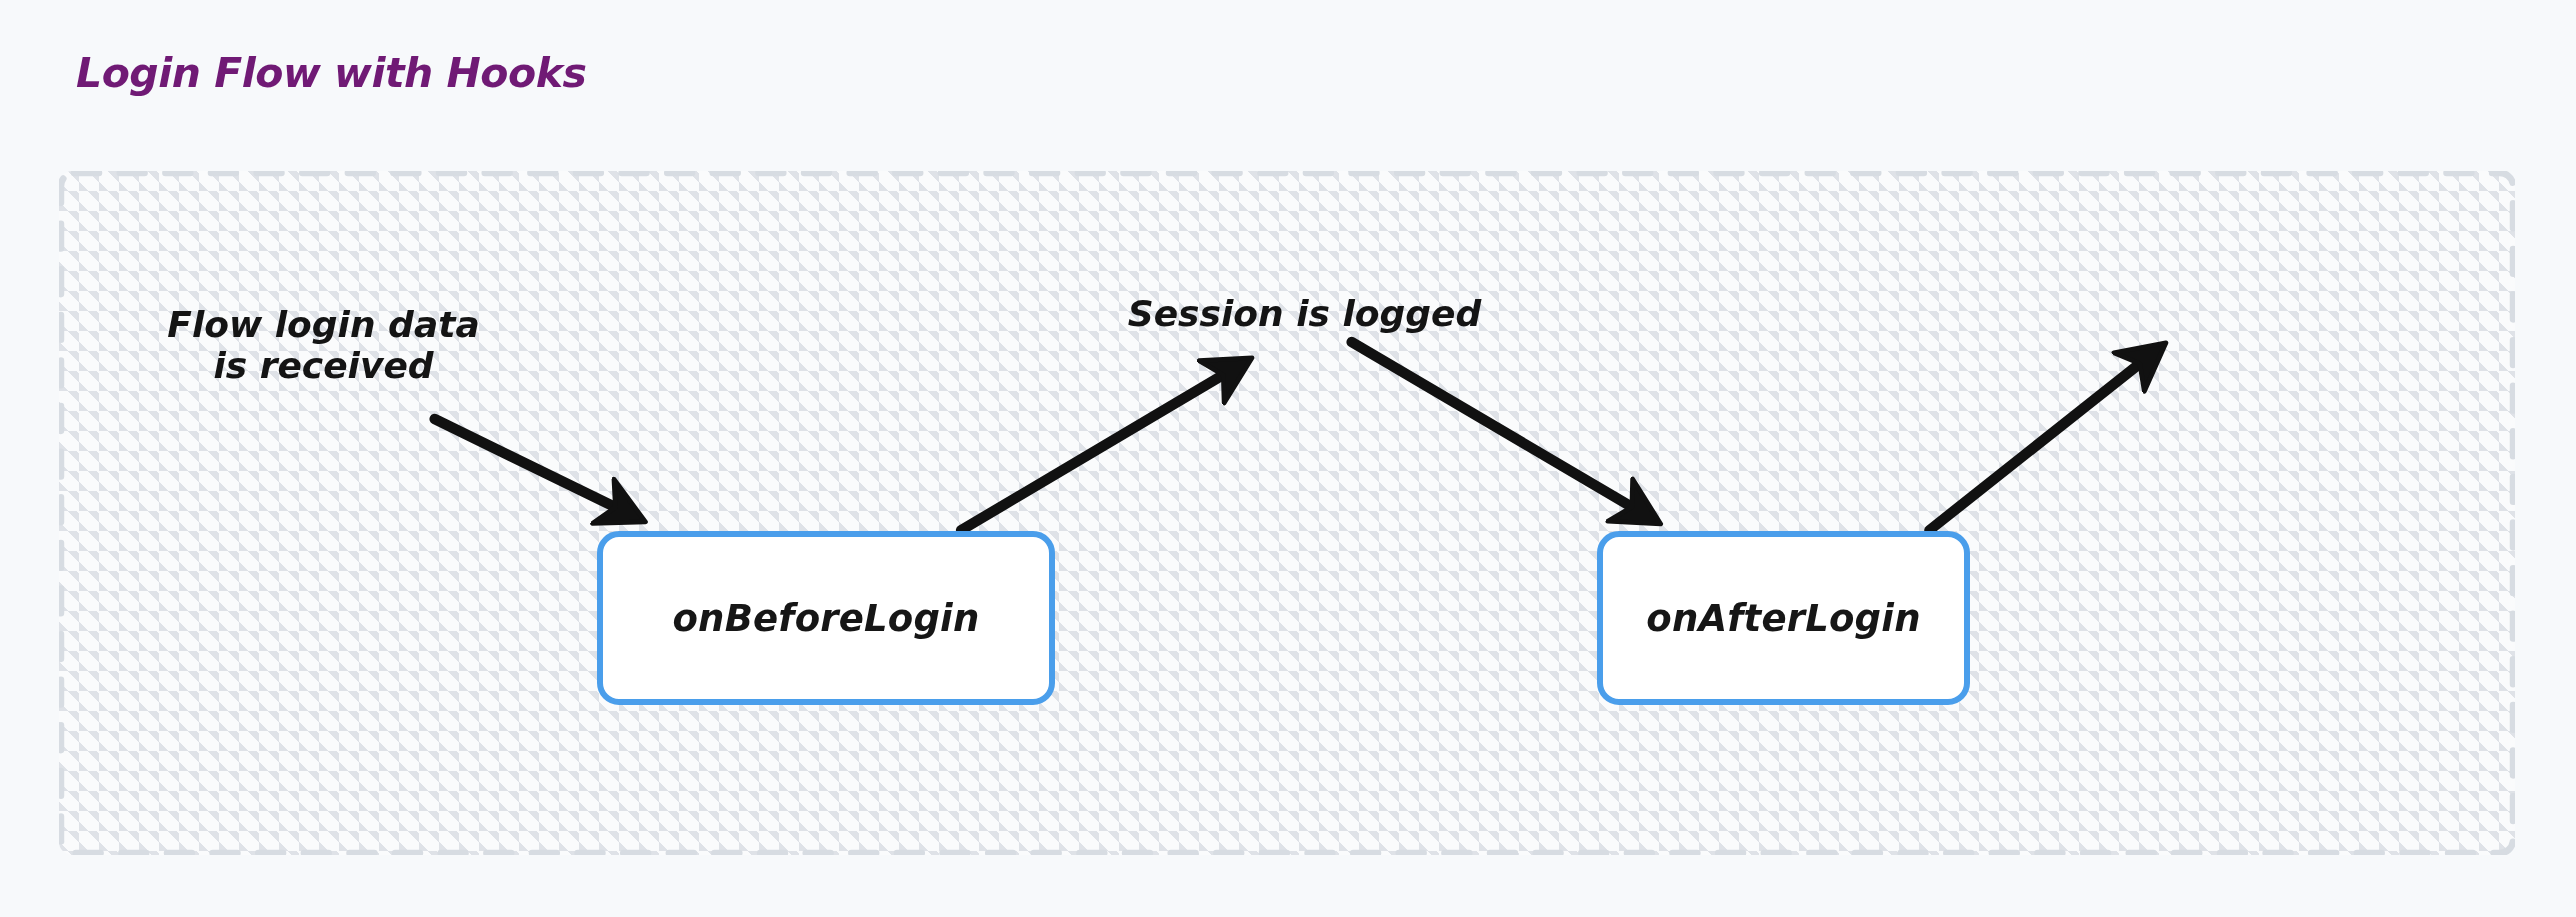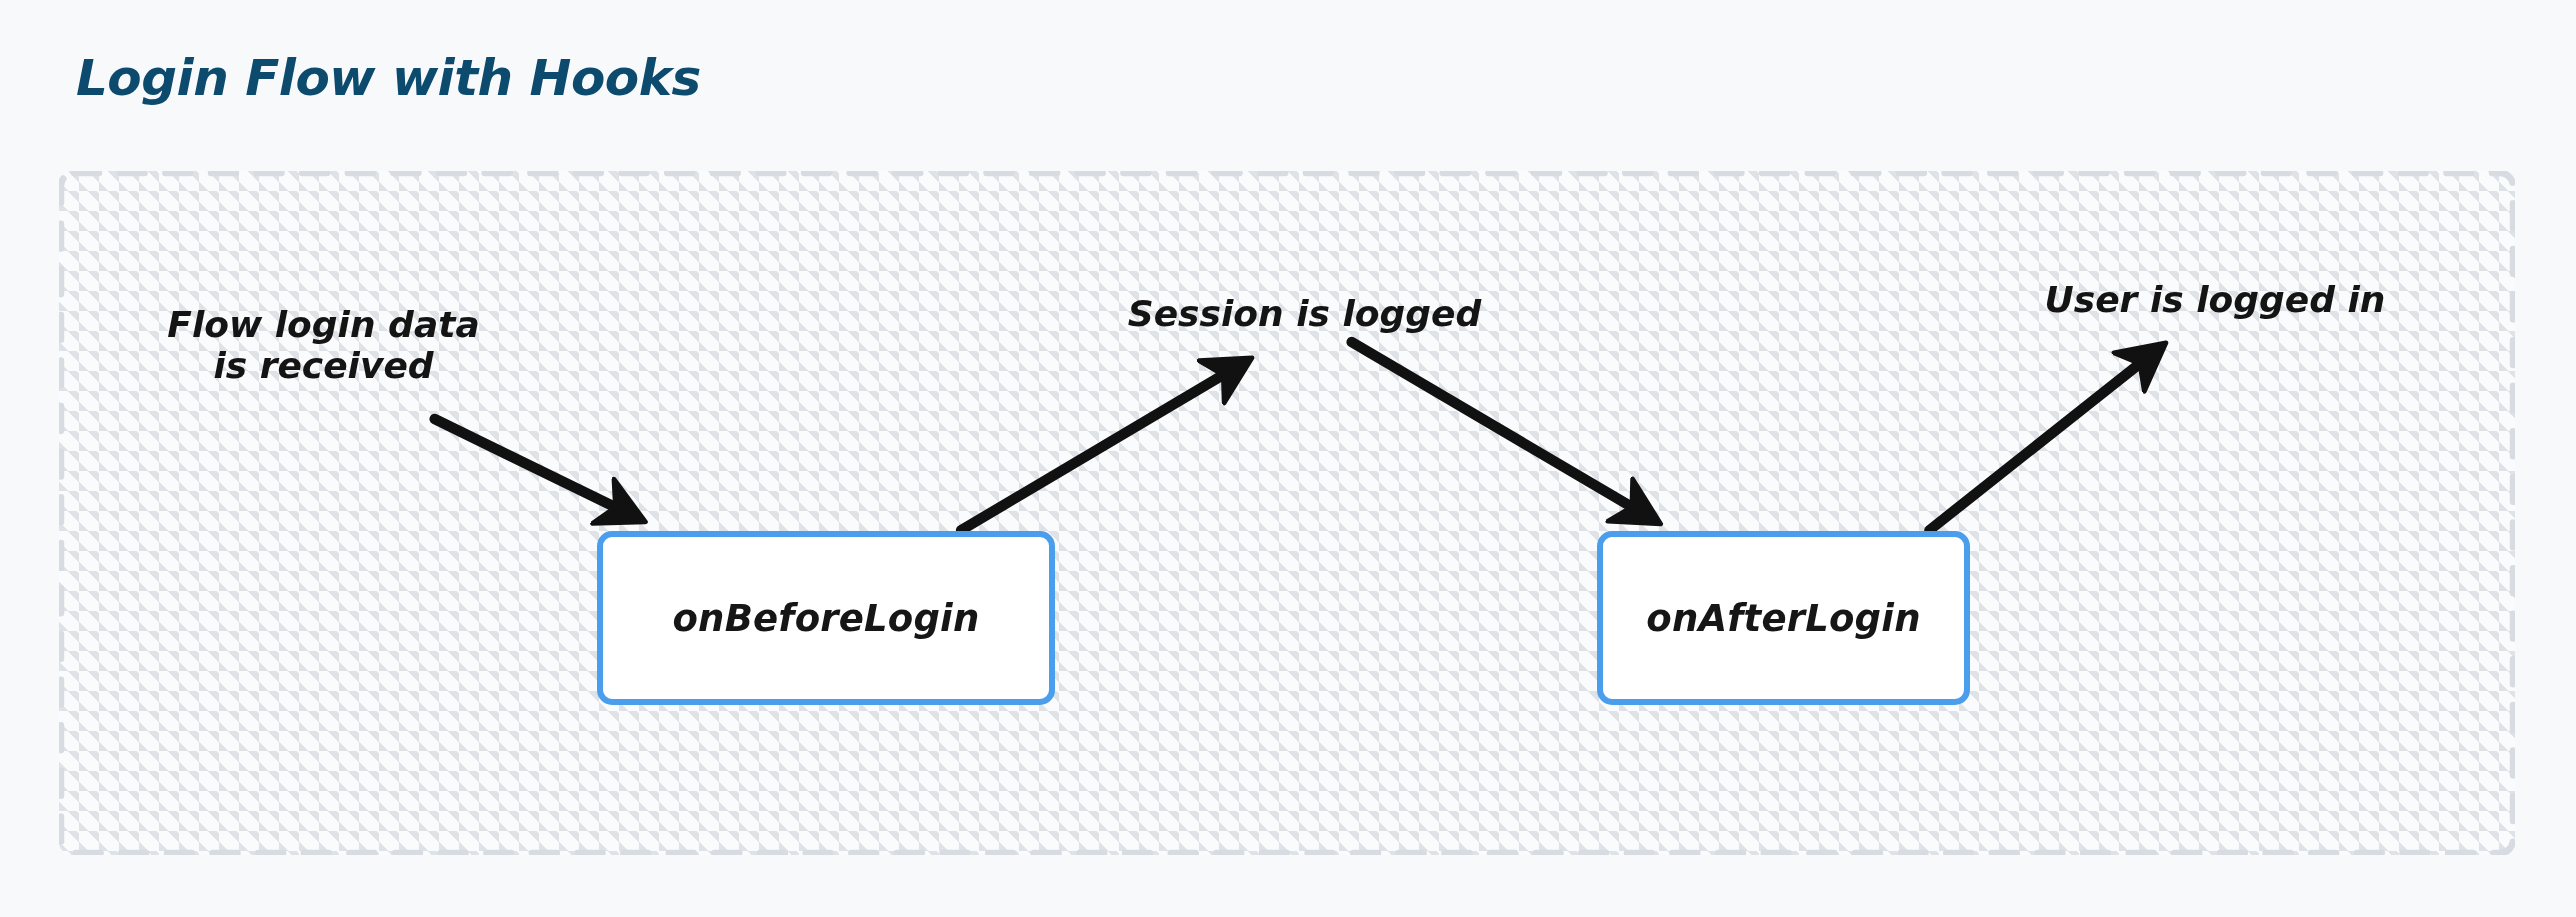--- a/index.html
+++ b/index.html
@@ -19,25 +19,25 @@
     background: #F7F9FB;
     overflow: hidden;
   }
 
   
   #diagram-title {
     position: absolute;
     left: 76px;
     top: 49px;
     font-family: "DejaVu Sans", sans-serif;
-    font-size: 50px;
+    font-size: 41px;
     font-weight: 700;
     font-style: italic;
     letter-spacing: -0.5px;
-    color: #0c4a6e;
+    color: #701a75;
     white-space: nowrap;
   }
 
   
   #flow-container {
     position: absolute;
     left: 59px;
     top: 171px;
     width: 2456px;
     height: 684px;
@@ -73,21 +73,21 @@
     height: 917px;
     pointer-events: none;
   }
 
   
   .hook-node {
     position: absolute;
     box-sizing: border-box;
     background: #FFFFFF;
     border: 6.7px solid #4A9EEB;
-    border-radius: 15px;
+    border-radius: 22px;
     display: flex;
     align-items: center;
     justify-content: center;
     text-align: center;
   }
   .hook-node-label {
     font-family: "DejaVu Sans", sans-serif;
     font-size: 37px;
     font-weight: 700;
     font-style: italic;
@@ -136,21 +136,20 @@
     <line x1="1422" y1="360" x2="1733" y2="543" stroke="#111111" stroke-width="11" stroke-linecap="round" marker-end="url(#arrowhead)"></line>
 
     <line x1="2030" y1="558" x2="2266" y2="371" stroke="#111111" stroke-width="11" stroke-linecap="round" marker-end="url(#arrowhead)"></line>
   </svg>
 
   <div class="annotation-label" style="left:138px; top:304px; width:371px;">Flow login data
 is received</div>
 
   <div class="annotation-label" style="left:1086px; top:293px; width:437px;">Session is logged</div>
 
-  <div class="annotation-label" style="left:2006px; top:279px; width:418px;">User is logged in</div>
 
   <div class="hook-node" style="left:597px; top:531px; width:458px; height:174px;">
     <span class="hook-node-label">onBeforeLogin</span>
   </div>
 
   <div class="hook-node" style="left:1597px; top:531px; width:373px; height:174px;">
     <span class="hook-node-label">onAfterLogin</span>
   </div>
 
 </div>

